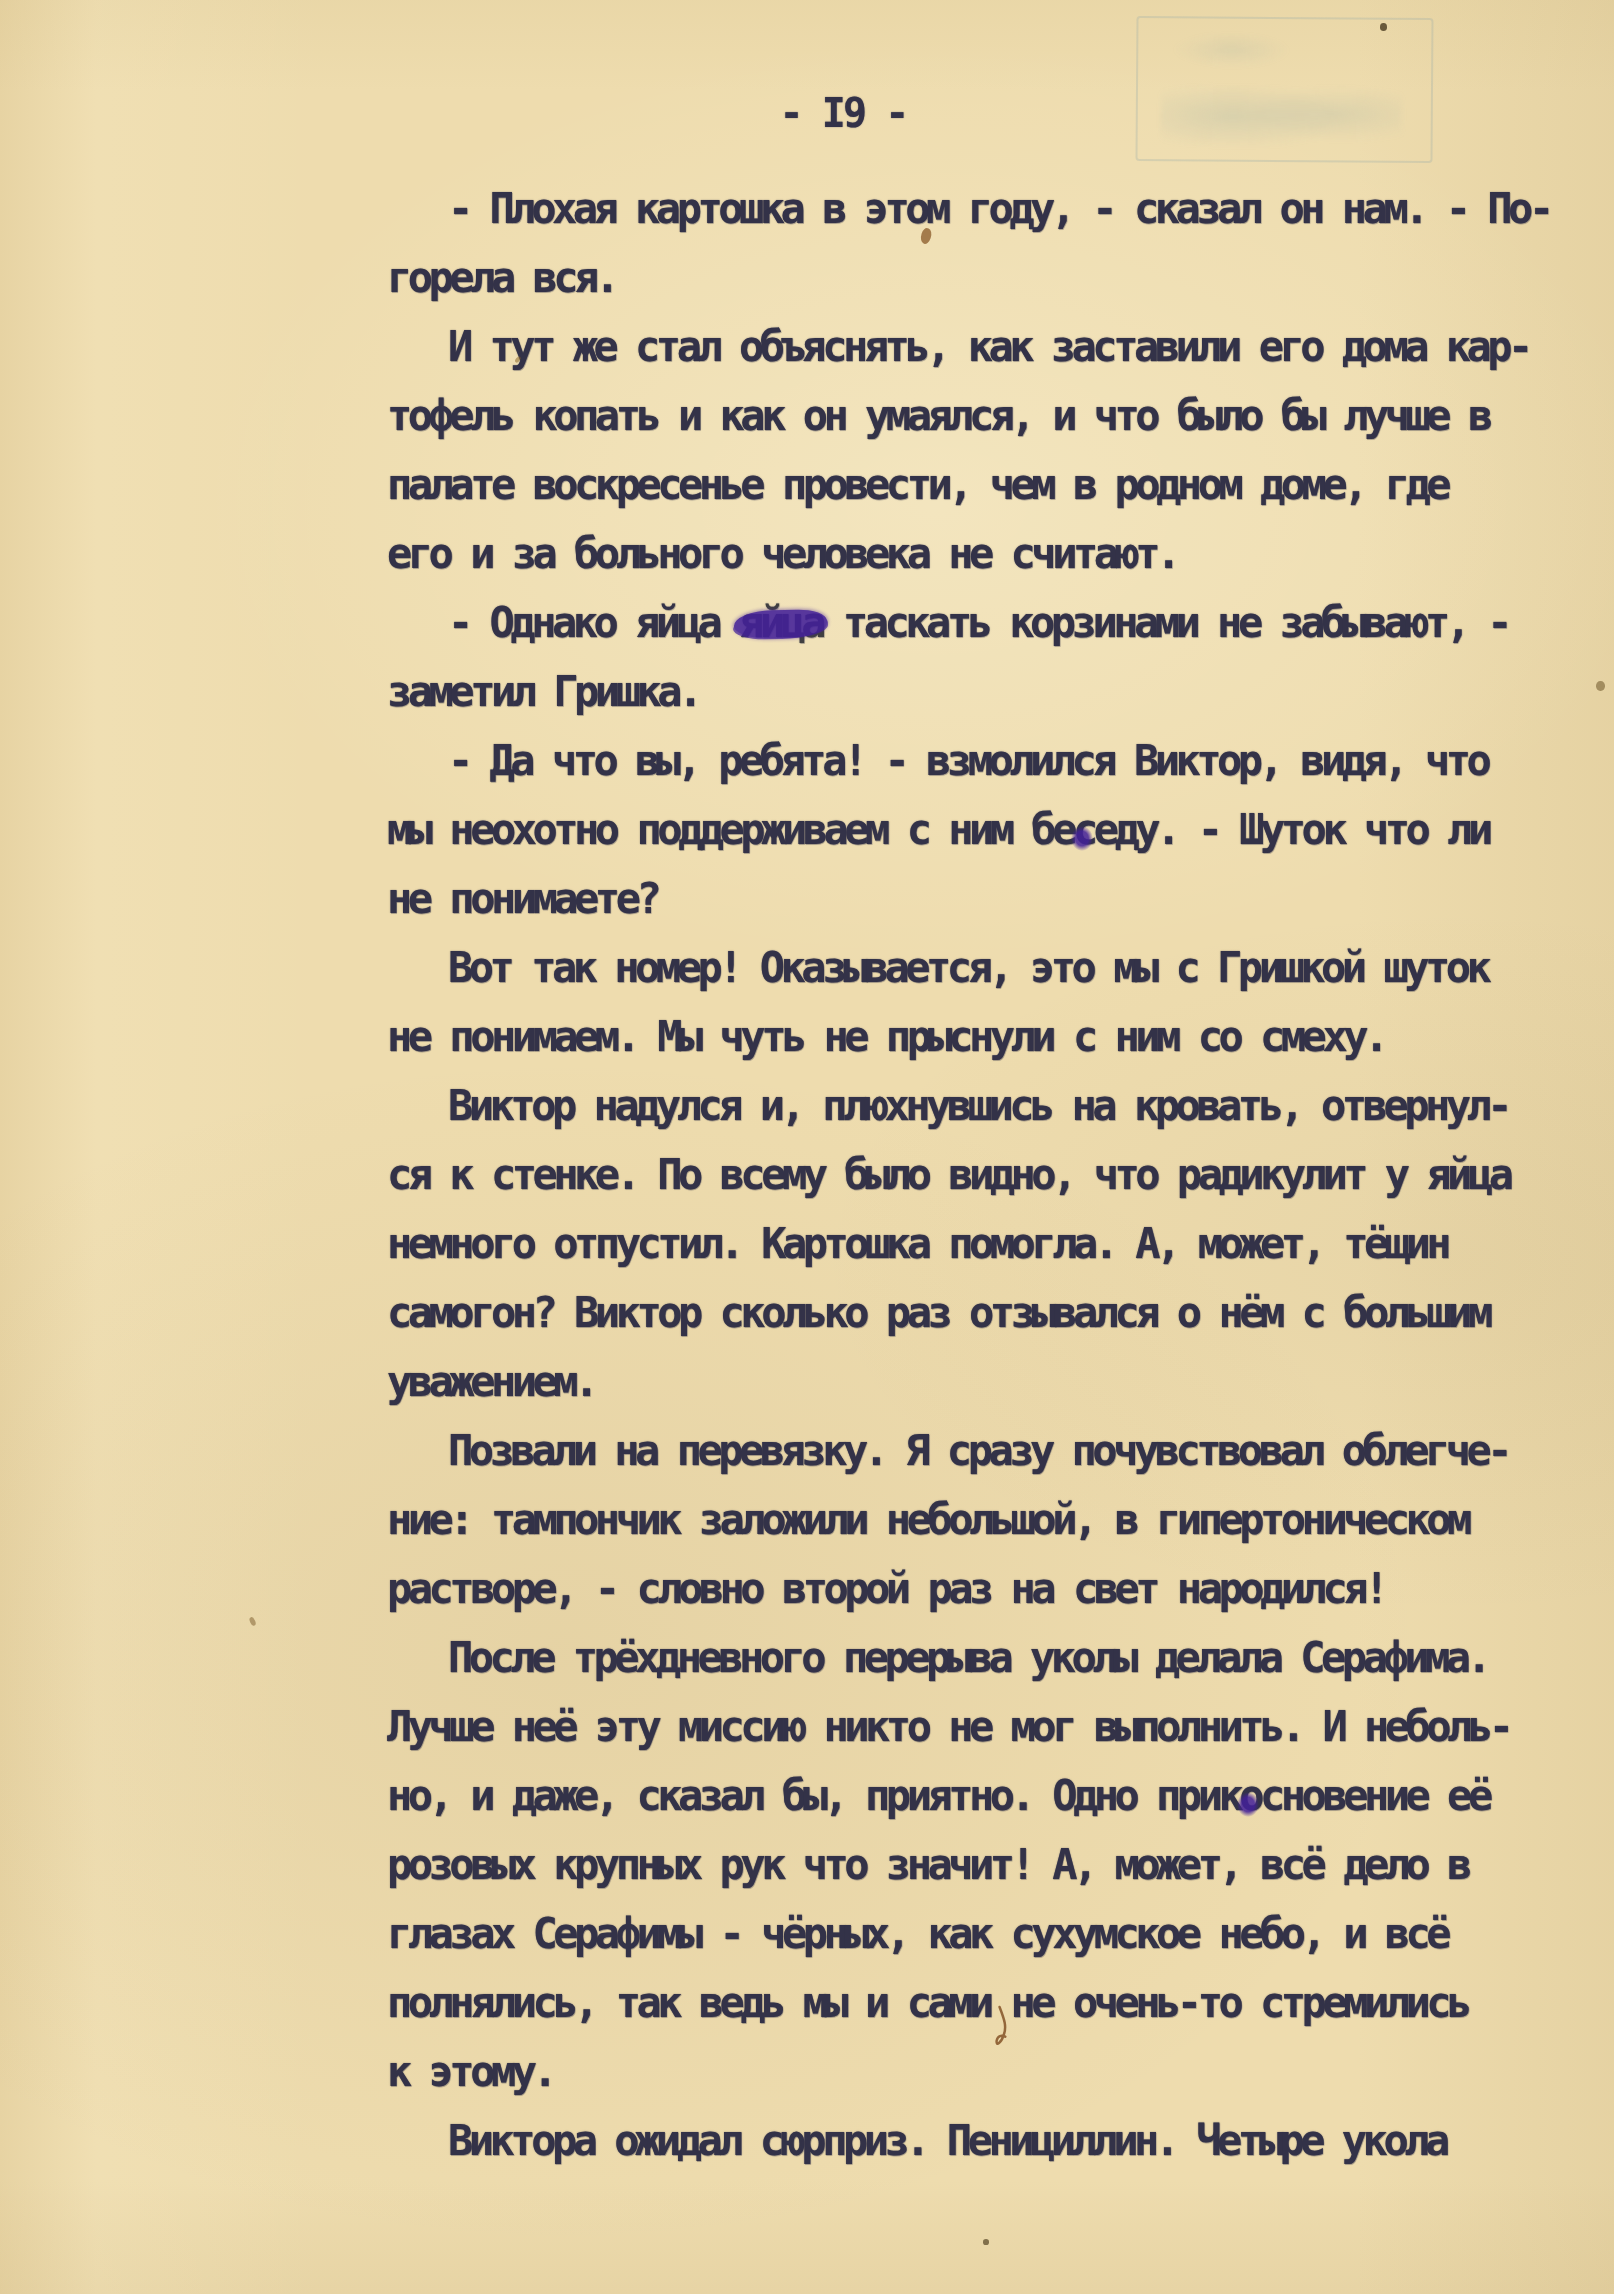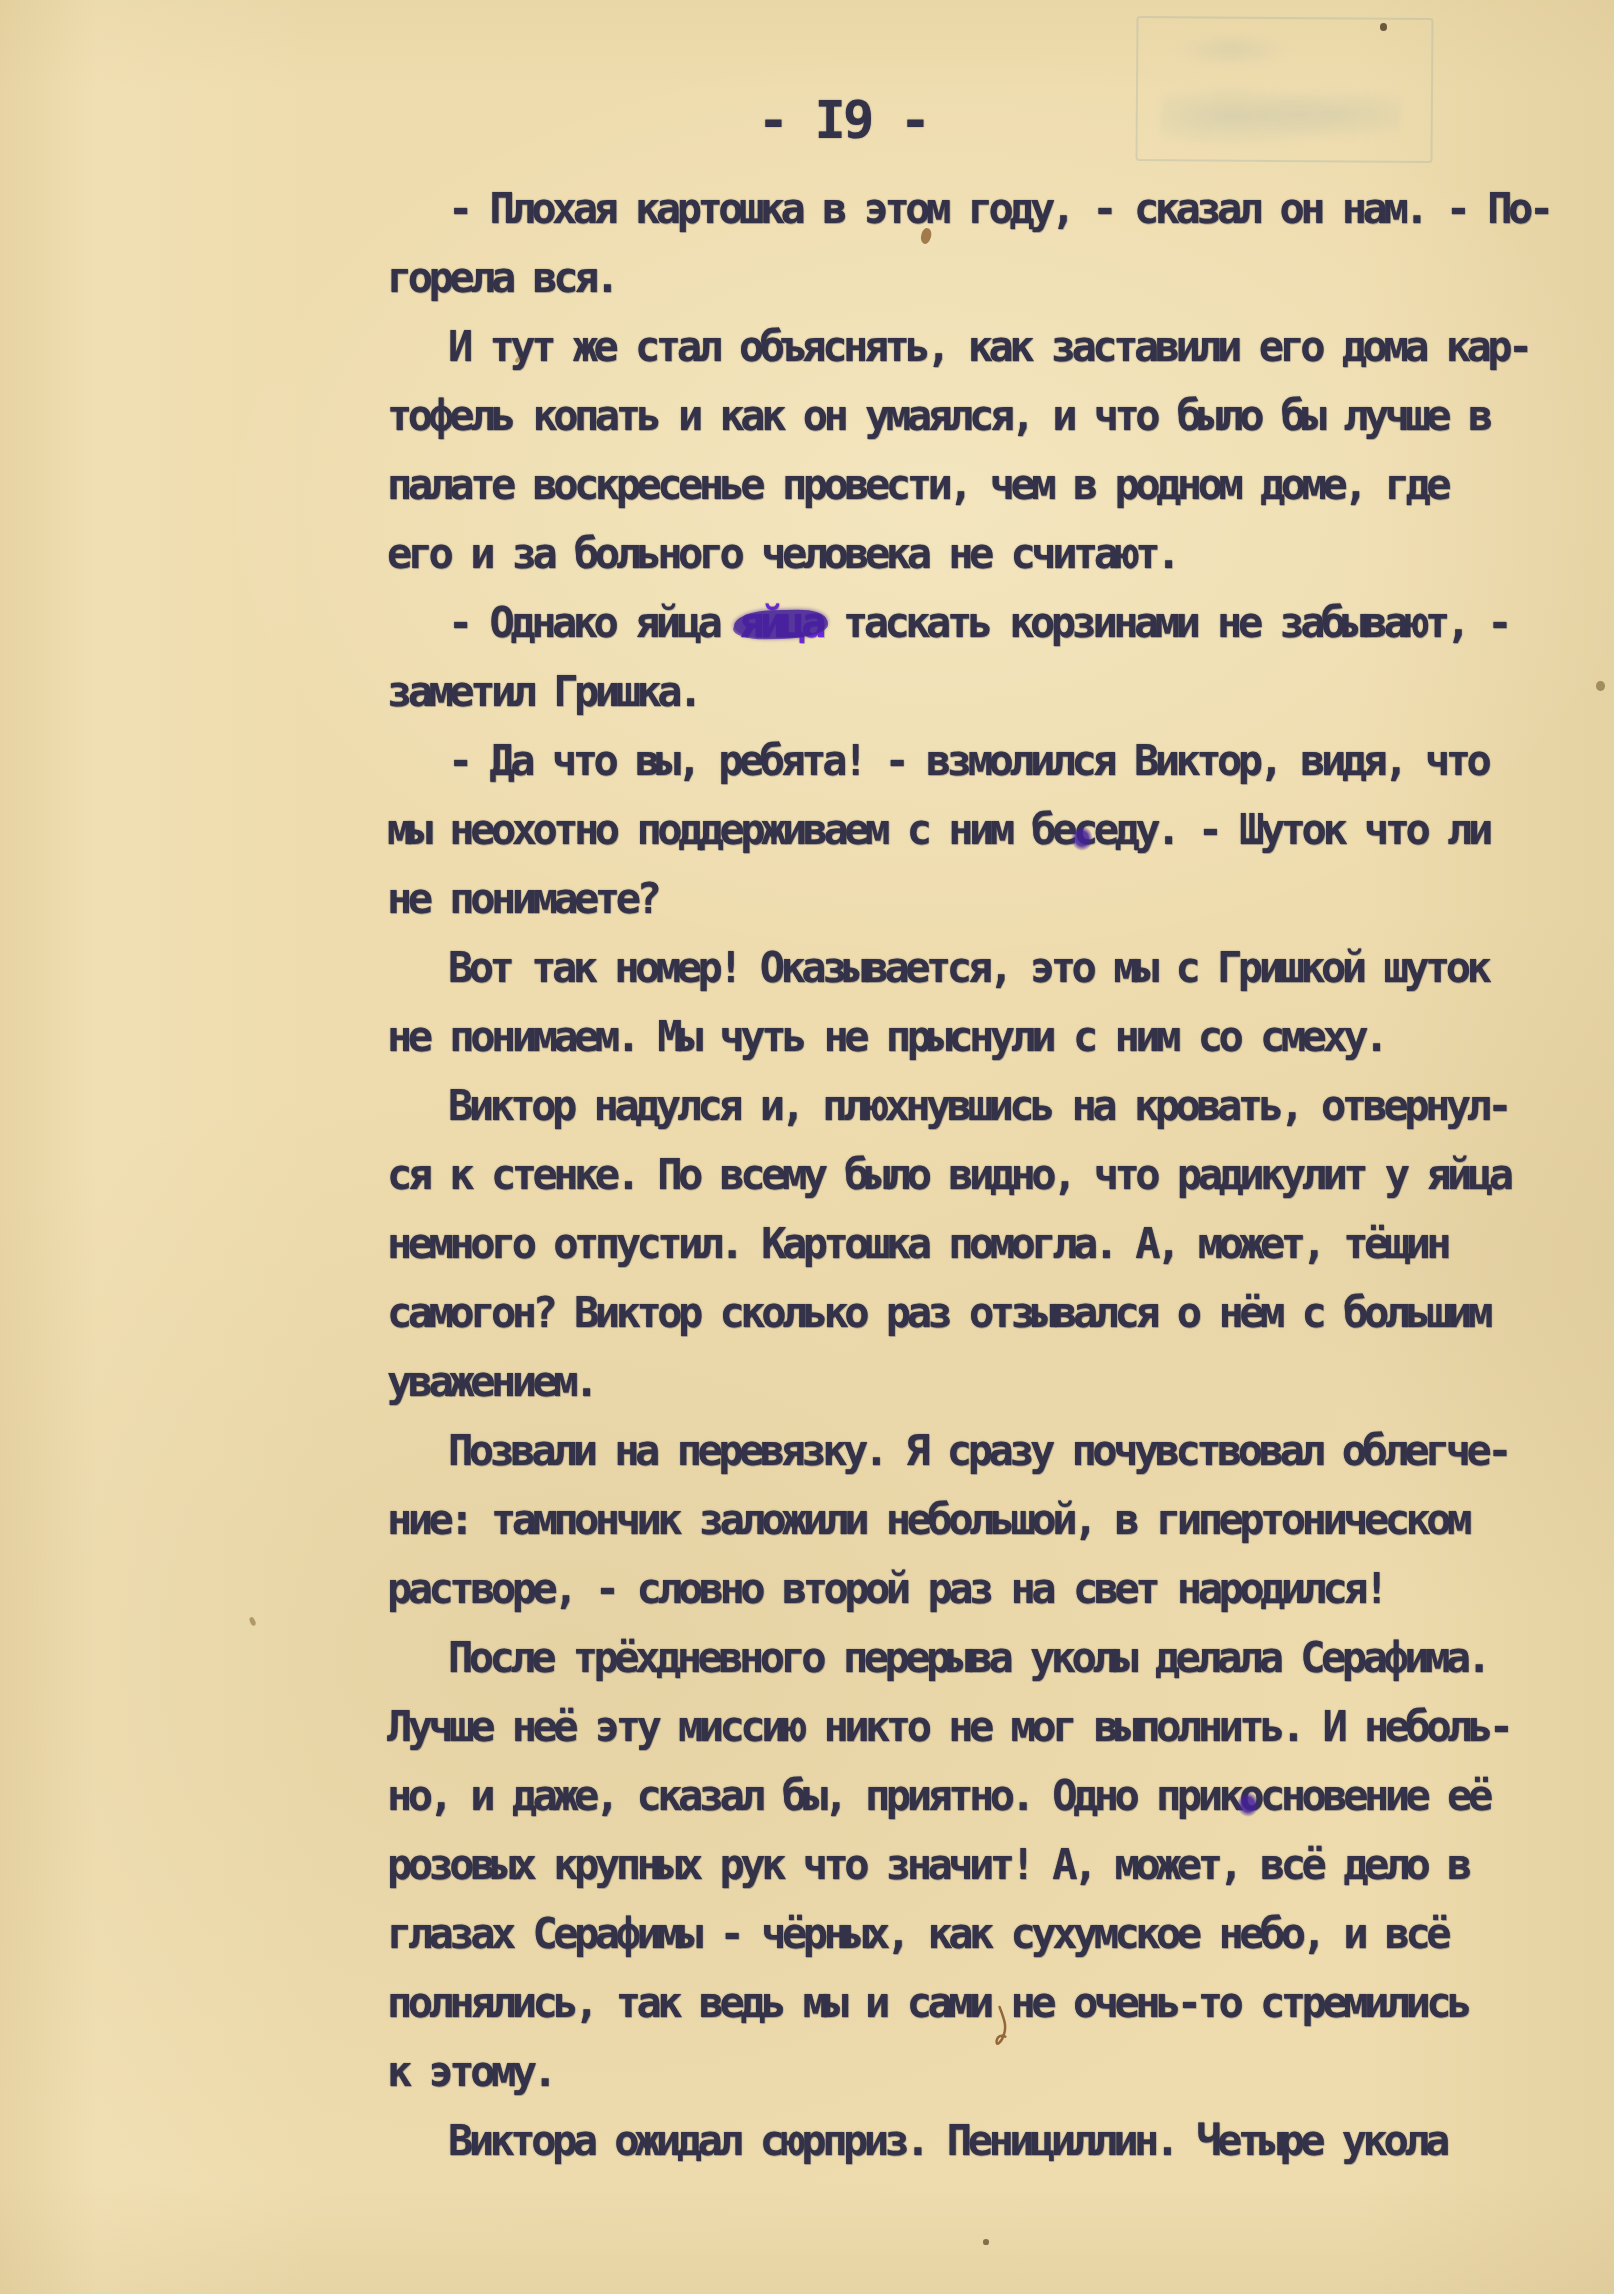--- a/index.html
+++ b/index.html
@@ -14,35 +14,35 @@
     background:
       radial-gradient(1051px 669px at 58% 22%, rgba(255,250,228,.30), rgba(255,250,228,0) 70%),
       radial-gradient(1243px 860px at 35% 72%, rgba(120,90,40,.07), rgba(120,90,40,0) 70%),
       radial-gradient(860px 478px at 90% 55%, rgba(110,85,40,.05), rgba(110,85,40,0) 75%),
       linear-gradient(90deg, rgba(210,185,130,.25), rgba(255,246,215,.12) 6%, rgba(0,0,0,0) 20%, rgba(0,0,0,0) 84%, rgba(190,165,110,.18)),
       linear-gradient(0deg, rgba(190,165,110,.15), rgba(0,0,0,0) 5%, rgba(0,0,0,0) 96%, rgba(200,178,120,.12));
   }
   .page-number{
     position:absolute;left:738px;top:90px;width:210px;
     text-align:center;
-    font-size:52px;font-weight:700;letter-spacing:-2.9px;
+    font-size:40px;font-weight:700;letter-spacing:-2.9px;
     color:var(--ink,#333248);
     text-shadow:0 0 1.3px rgba(51,50,72,.75);
     white-space:pre;
   }
   .text-column{
     position:absolute;left:387px;top:174px;width:1204px;
     font-size:42px;font-weight:700;letter-spacing:-4.5px;
     color:var(--ink,#333248);
     text-shadow:0 0 1.3px rgba(51,50,72,.70), 0.6px 0.8px 0.6px rgba(51,50,72,.28);
   }
   .line{height:69px;line-height:69px;white-space:pre;}
   .line.indent{padding-left:61px;}
   
-  .ink-obliterated{position:relative;color:#6d28d9;}
+  .ink-obliterated{position:relative;color:#404040;}
   .ink-obliterated::before{
     content:"";position:absolute;left:-4.8px;right:-4.8px;top:11.5px;bottom:9.6px;
     background:var(--purple,#432099);
     border-radius:45% 35% 50% 40% / 60% 45% 55% 50%;
     opacity:.88;transform:rotate(-1.2deg);
     box-shadow:0 0 3.8px 1px rgba(67,32,153,.55), 2.9px 1.9px 0 -1.9px rgba(67,32,153,.8), -2.9px 2.9px 0 -1.9px rgba(67,32,153,.8);
   }
   
   .ink-dot{position:relative;}
   .ink-dot::after{

